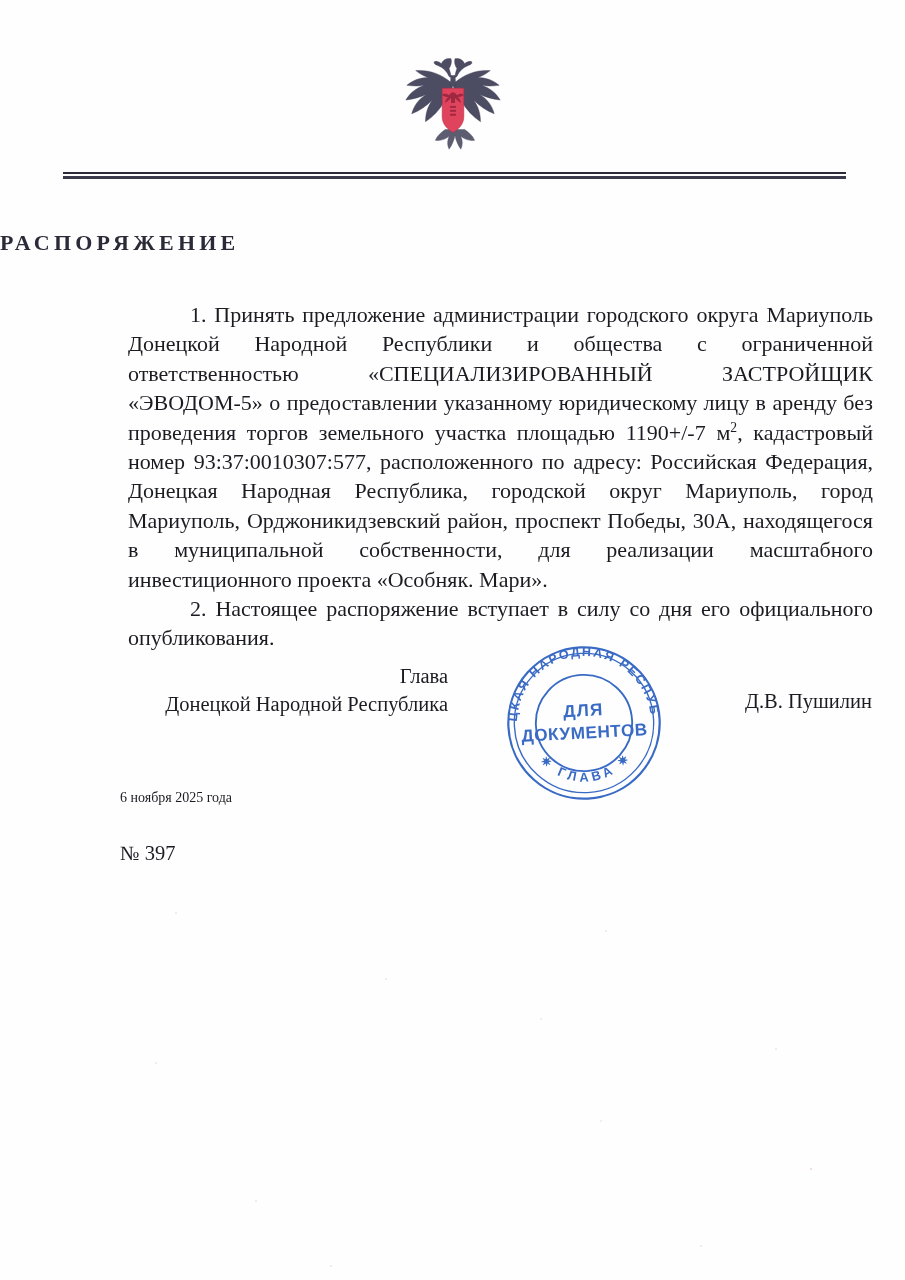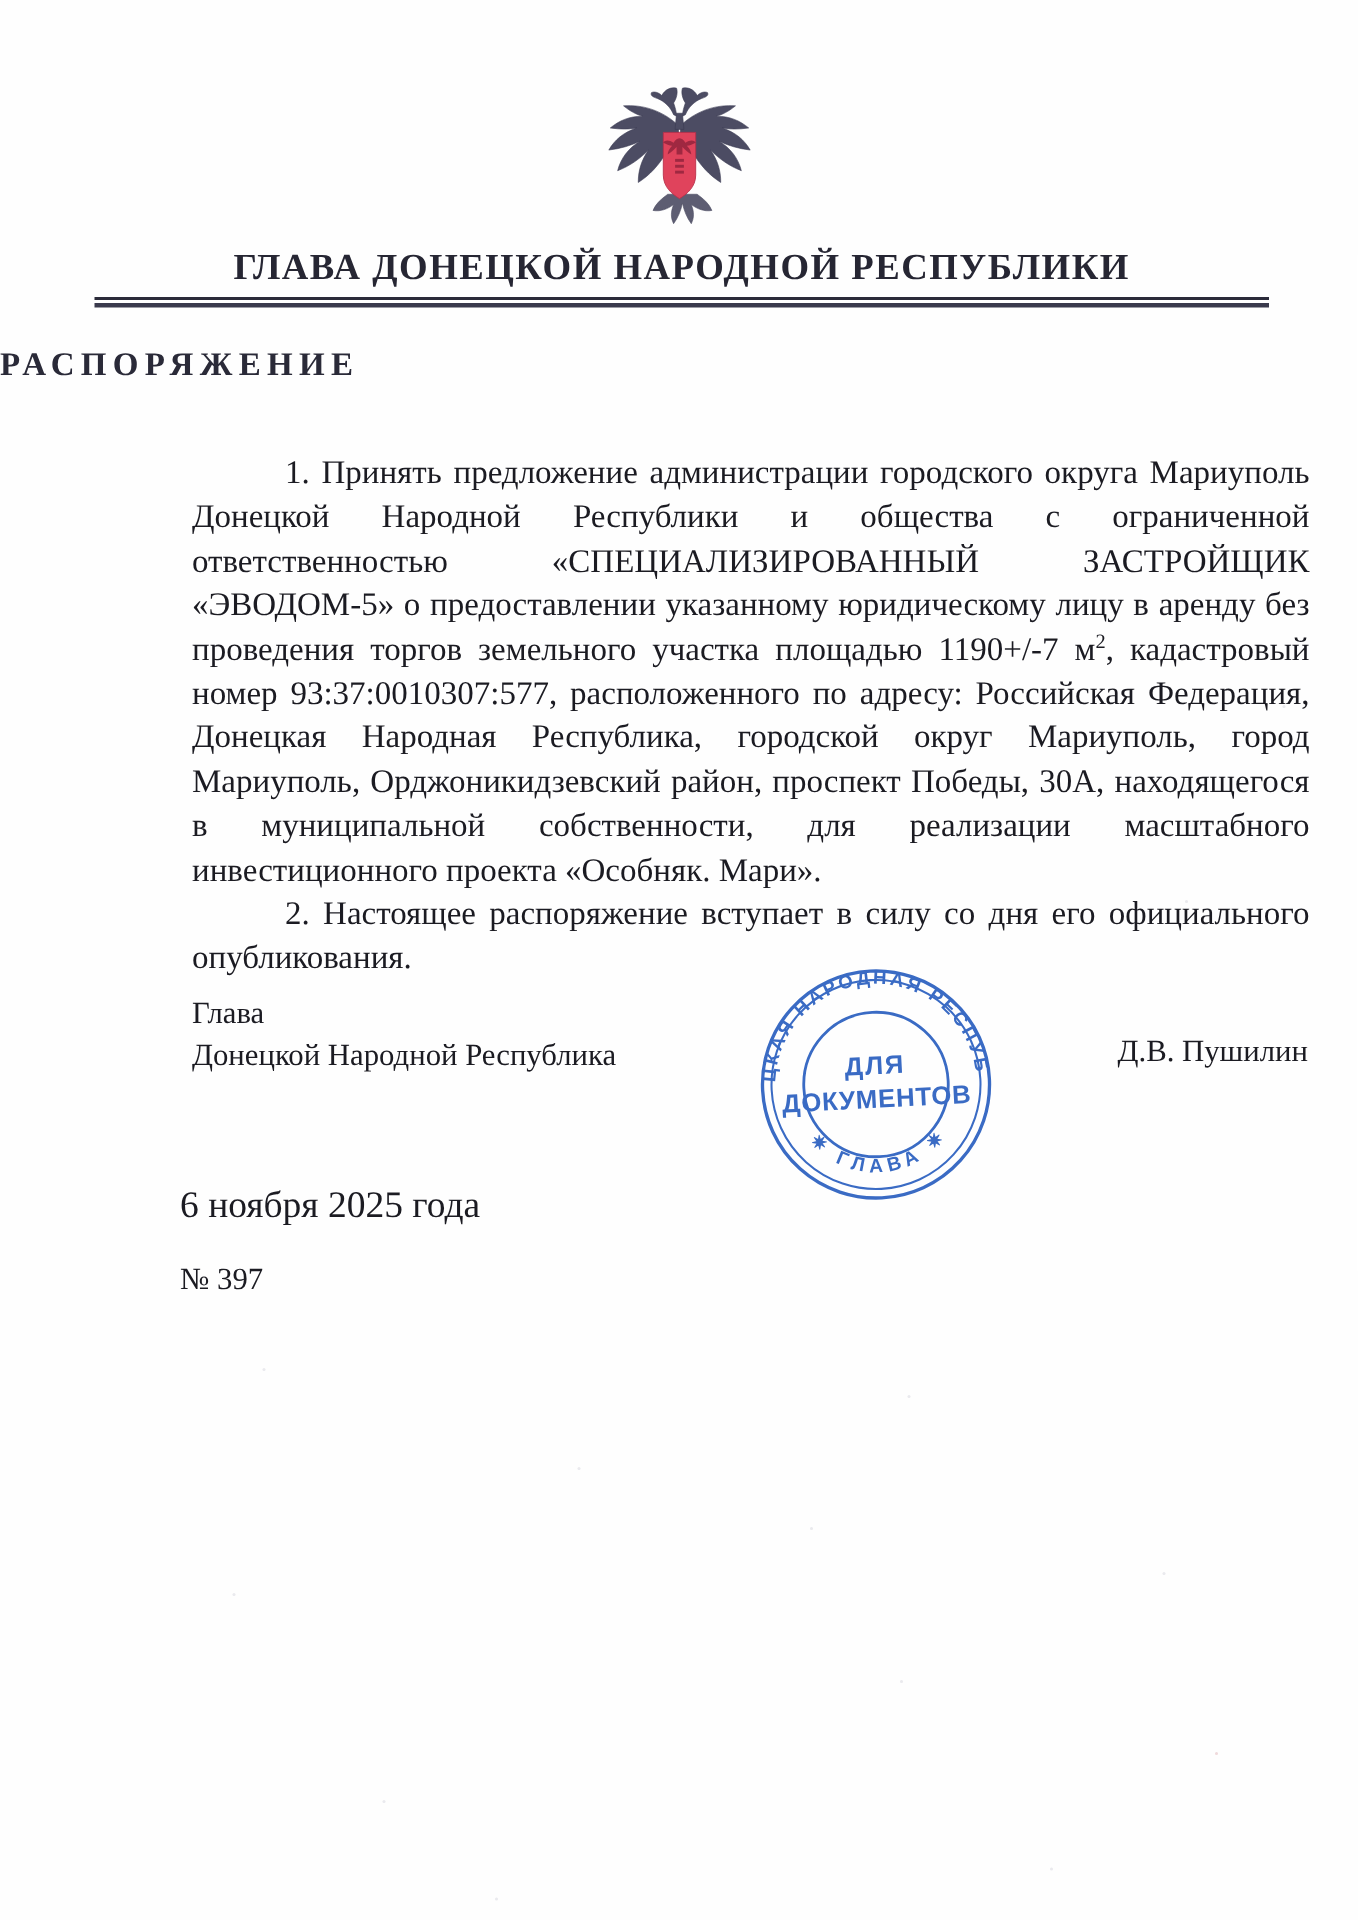--- a/index.html
+++ b/index.html
@@ -106,21 +106,21 @@
     left: 128px;
     right: 32px;
     top: 662px;
     height: 70px;
   }
   .sign-title {
     position: absolute;
     left: 0;
     top: 0;
     width: 320px;
-    text-align: left;
+    text-align: right;
     font-size: 20.5px;
     line-height: 28px;
   }
   .sign-name {
     position: absolute;
     right: 0;
     top: 28px;
     font-size: 20.5px;
     white-space: nowrap;
     padding-right: 1px;
@@ -136,21 +136,21 @@
     height: 172px;
     transform: rotate(-3deg);
     opacity: 0.92;
   }
 
   
   .doc-date {
     position: absolute;
     left: 120px;
     top: 790px;
-    font-size: 25px;
+    font-size: 14px;
   }
   .doc-number {
     position: absolute;
     left: 120px;
     top: 842px;
     font-size: 20.5px;
   }
 
   
   .speckles {
@@ -196,21 +196,20 @@
           <path d="M112 96 C106 92 100 92 98 96 C102 98 106 100 110 100 C106 104 104 108 104 112 C108 110 112 106 116 102 L116 112 L124 112 L124 102 C128 106 132 110 136 112 C136 108 134 104 130 100 C134 100 138 98 142 96 C140 92 134 92 128 96 C126 92 122 90 120 90 C118 90 114 92 112 96 Z"></path>
           <rect x="114" y="118" width="12" height="4"></rect>
           <rect x="114" y="126" width="12" height="4"></rect>
           <rect x="114" y="134" width="12" height="4"></rect>
         </g>
       </g>
     </svg>
   </div>
 
   <div class="header-block">
-    <div class="header-title">ГЛАВА ДОНЕЦКОЙ НАРОДНОЙ РЕСПУБЛИКИ</div>
     <div class="rule-group">
       <div class="rule-thin"></div>
       <div class="rule-thick"></div>
     </div>
   </div>
 
   <div class="doc-type">РАСПОРЯЖЕНИЕ</div>
 
   <div class="body-block">
     <p class="para"><span>1. Принять предложение администрации городского округа Мариуполь Донецкой Народной Республики и общества с ограниченной ответственностью «СПЕЦИАЛИЗИРОВАННЫЙ ЗАСТРОЙЩИК «ЭВОДОМ-5» о предоставлении указанному юридическому лицу в аренду без проведения торгов земельного участка площадью 1190+/-7 м</span><sup>2</sup><span>, кадастровый номер 93:37:0010307:577, расположенного по адресу: Российская Федерация, Донецкая Народная Республика, городской округ Мариуполь, город Мариуполь, Орджоникидзевский район, проспект Победы, 30А, находящегося в муниципальной собственности, для реализации масштабного инвестиционного проекта «Особняк. Мари».</span></p>

